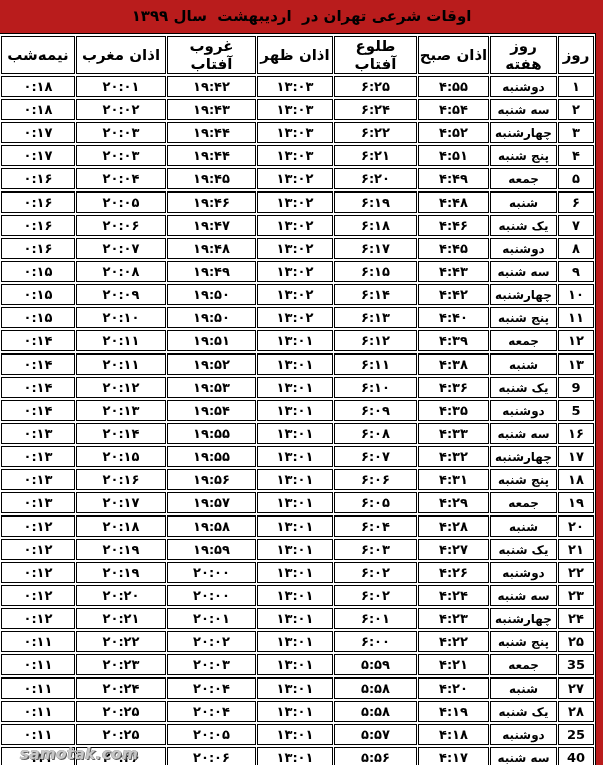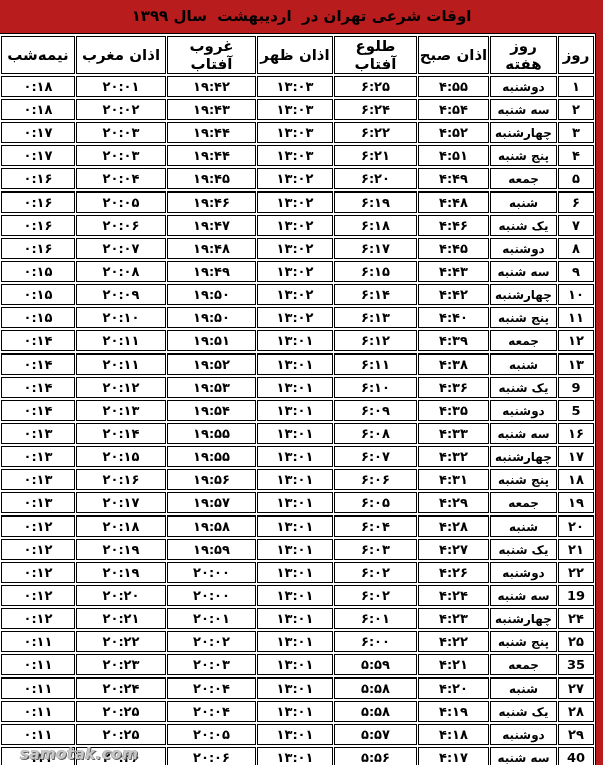--- a/index.html
+++ b/index.html
@@ -325,21 +325,21 @@
           <td>۲۲</td>
           <td class="weekday">دوشنبه</td>
           <td>۴:۲۶</td>
           <td>۶:۰۲</td>
           <td>۱۳:۰۱</td>
           <td>۲۰:۰۰</td>
           <td>۲۰:۱۹</td>
           <td>۰:۱۲</td>
         </tr>
         <tr>
-          <td>19</td>
+          <td>۲۳</td>
           <td class="weekday">سه شنبه</td>
           <td>۴:۲۴</td>
           <td>۶:۰۲</td>
           <td>۱۳:۰۱</td>
           <td>۲۰:۰۰</td>
           <td>۲۰:۲۰</td>
           <td>۰:۱۲</td>
         </tr>
         <tr>
           <td>۲۴</td>
@@ -385,21 +385,21 @@
           <td>۲۸</td>
           <td class="weekday">یک شنبه</td>
           <td>۴:۱۹</td>
           <td>۵:۵۸</td>
           <td>۱۳:۰۱</td>
           <td>۲۰:۰۴</td>
           <td>۲۰:۲۵</td>
           <td>۰:۱۱</td>
         </tr>
         <tr>
-          <td>۲۹</td>
+          <td>25</td>
           <td class="weekday">دوشنبه</td>
           <td>۴:۱۸</td>
           <td>۵:۵۷</td>
           <td>۱۳:۰۱</td>
           <td>۲۰:۰۵</td>
           <td>۲۰:۲۵</td>
           <td>۰:۱۱</td>
         </tr>
         <tr>
           <td>40</td>

